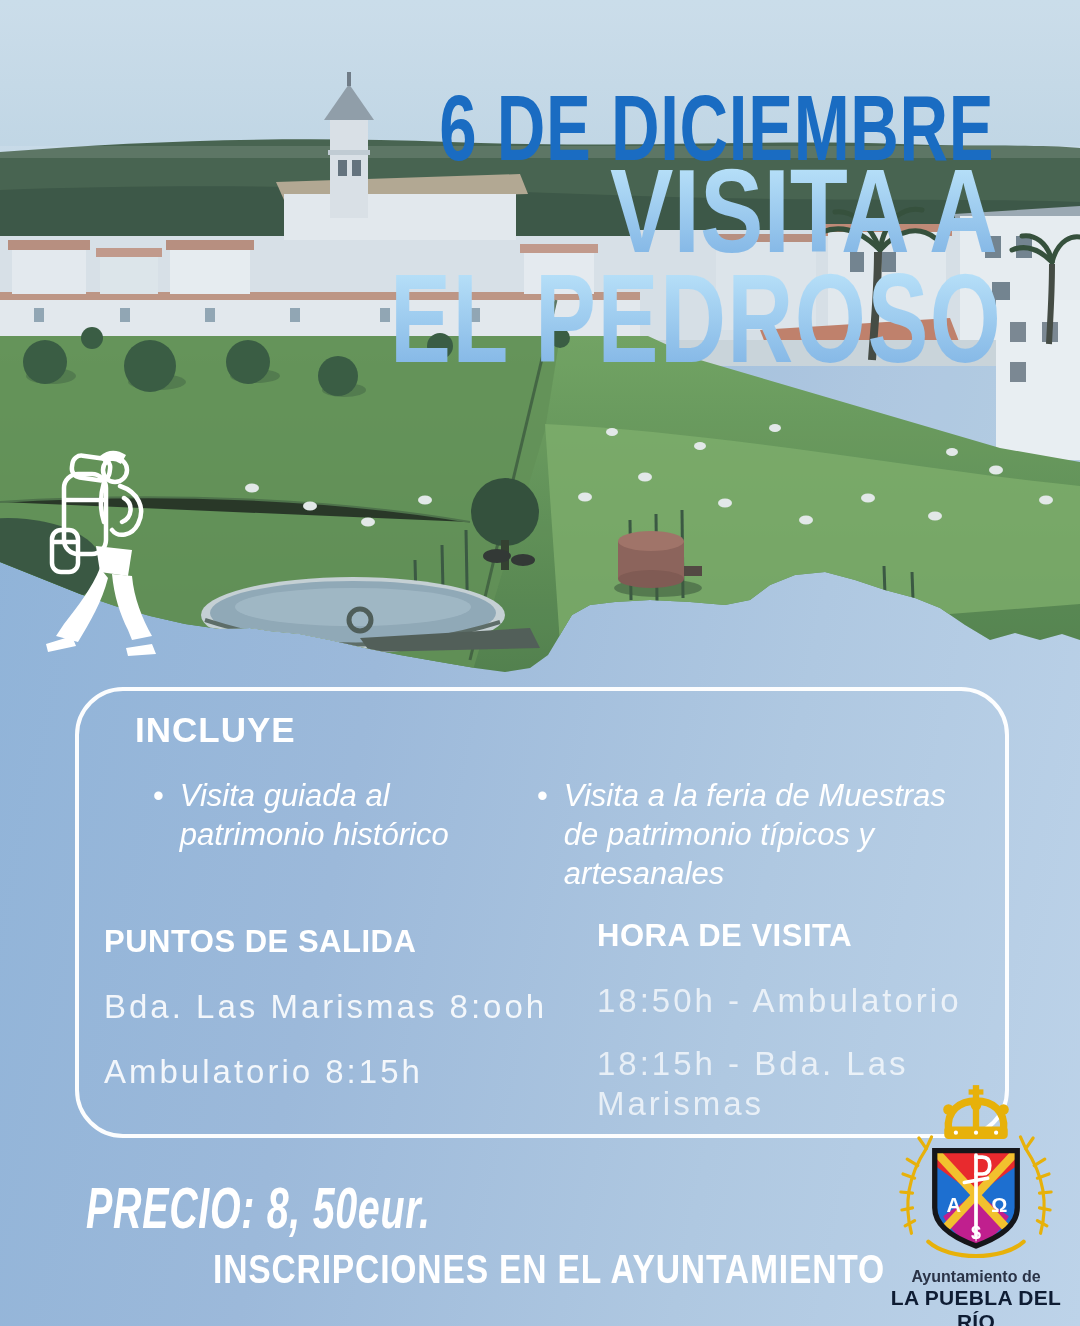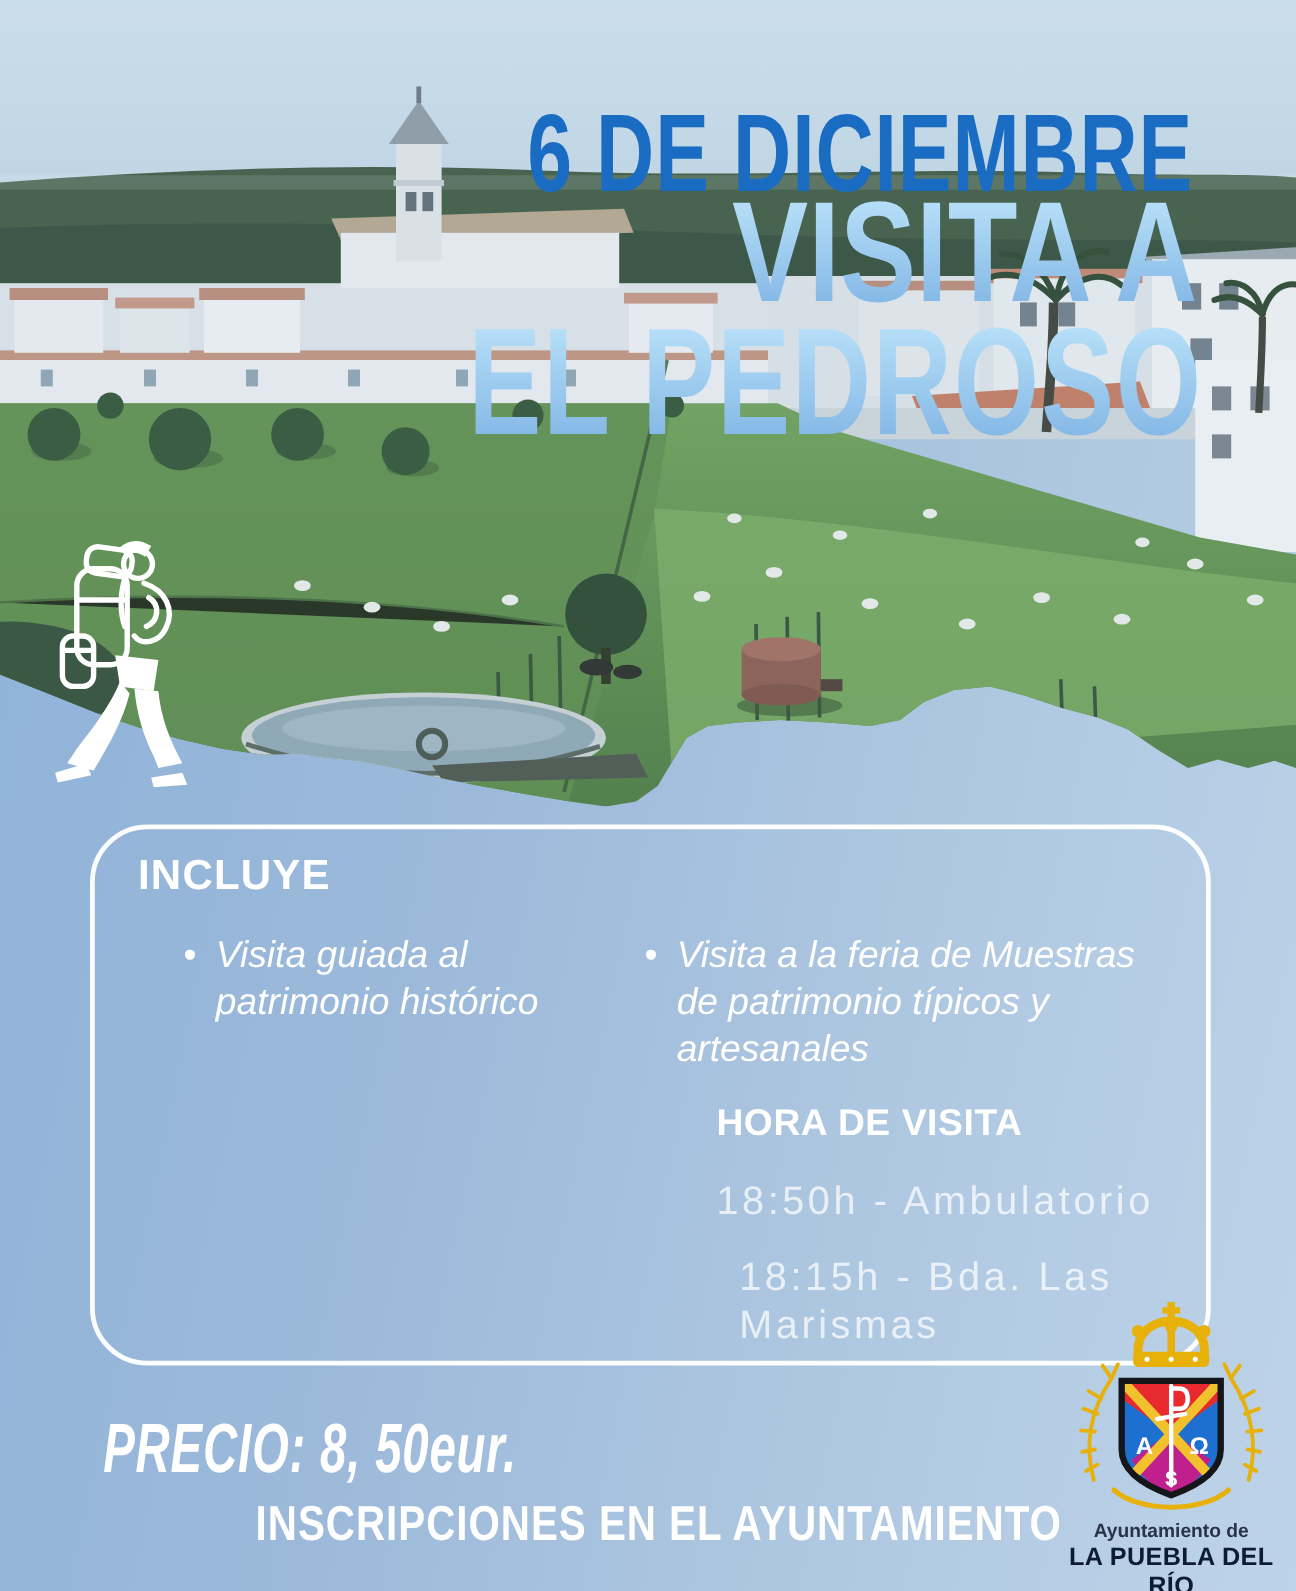--- a/index.html
+++ b/index.html
@@ -34,36 +34,36 @@
   .title-main1 { top:151px; right:82px; font-size:119px; transform:scaleX(.80); }
   .title-main2 { top:255px; right:78px; font-size:127px; transform:scaleX(.72); letter-spacing:2px; }
   
   .hiker { position:absolute; left:38px; top:444px; width:140px; height:215px; z-index:3; }
   
   .info-box {
     position:absolute; left:75px; top:687px; width:934px; height:451px; z-index:2;
     border:4px solid rgba(255,255,255,.97); border-radius:48px;
   }
   .include-heading {
-    position:absolute; left:36px; top:19px; font-size:35px; font-weight:bold; color:#fff;
+    position:absolute; left:56px; top:19px; font-size:35px; font-weight:bold; color:#fff;
     letter-spacing:1px;
   }
   .bullets { position:absolute; left:74px; top:85px; display:flex; }
   .bullet { display:flex; gap:16px; font-style:italic; font-size:31px; line-height:39px; color:#fff; }
   .bullet .dot { flex:0 0 auto; font-style:normal; }
   .bullet-col1 { width:338px; }
   .bullet-col2 { width:448px; margin-left:46px; }
   .sched-heading { font-size:31px; font-weight:bold; color:#fff; letter-spacing:.5px; white-space:nowrap; }
   .sched-item { font-size:33px; letter-spacing:3px; line-height:40px; }
   .departure { position:absolute; left:25px; top:233px; }
   .departure .sched-item { color:rgba(255,255,255,.88); position:absolute; white-space:nowrap; }
   .departure .i0 { top:63px; } .departure .i1 { top:128px; }
   .return { position:absolute; left:518px; top:227px; width:400px; }
   .return .sched-item { color:rgba(255,255,255,.72); position:absolute; }
-  .return .i0 { top:63px; white-space:nowrap; } .return .i1 { top:126px;margin-left:19px; }
+  .return .i0 { top:63px; white-space:nowrap; } .return .i1 { top:126px; }
   
   .price {
     position:absolute; left:86px; top:1174px; z-index:4; font-size:58px; font-weight:bold;
     font-style:italic; color:#fff; white-space:nowrap; transform:scaleX(.68); transform-origin:0 0;
     letter-spacing:1px;
   }
   .registration {
     position:absolute; left:213px; top:1246px; z-index:4; font-size:41px; font-weight:bold;
     color:#fff; white-space:nowrap; transform:scaleX(.82); transform-origin:0 0; letter-spacing:1px;
   }
@@ -269,20 +269,25 @@
       <div class="bullet bullet-col1">
         <span class="dot">•</span>
         <span>Visita guiada al patrimonio histórico</span>
       </div>
       <div class="bullet bullet-col2">
         <span class="dot">•</span>
         <span>Visita a la feria de Muestras de patrimonio típicos y artesanales</span>
       </div>
     </div>
 
+    <div class="departure">
+      <div class="sched-heading">PUNTOS DE SALIDA</div>
+      <div class="sched-item i0">Bda. Las Marismas 8:ooh</div>
+      <div class="sched-item i1">Ambulatorio 8:15h</div>
+    </div>
 
     <div class="return">
       <div class="sched-heading">HORA DE VISITA</div>
       <div class="sched-item i0">18:50h - Ambulatorio</div>
       <div class="sched-item i1">18:15h - Bda. Las Marismas</div>
     </div>
   </div>
 
   <div class="price">PRECIO: 8, 50eur.</div>
   <div class="registration">INSCRIPCIONES EN EL AYUNTAMIENTO</div>

